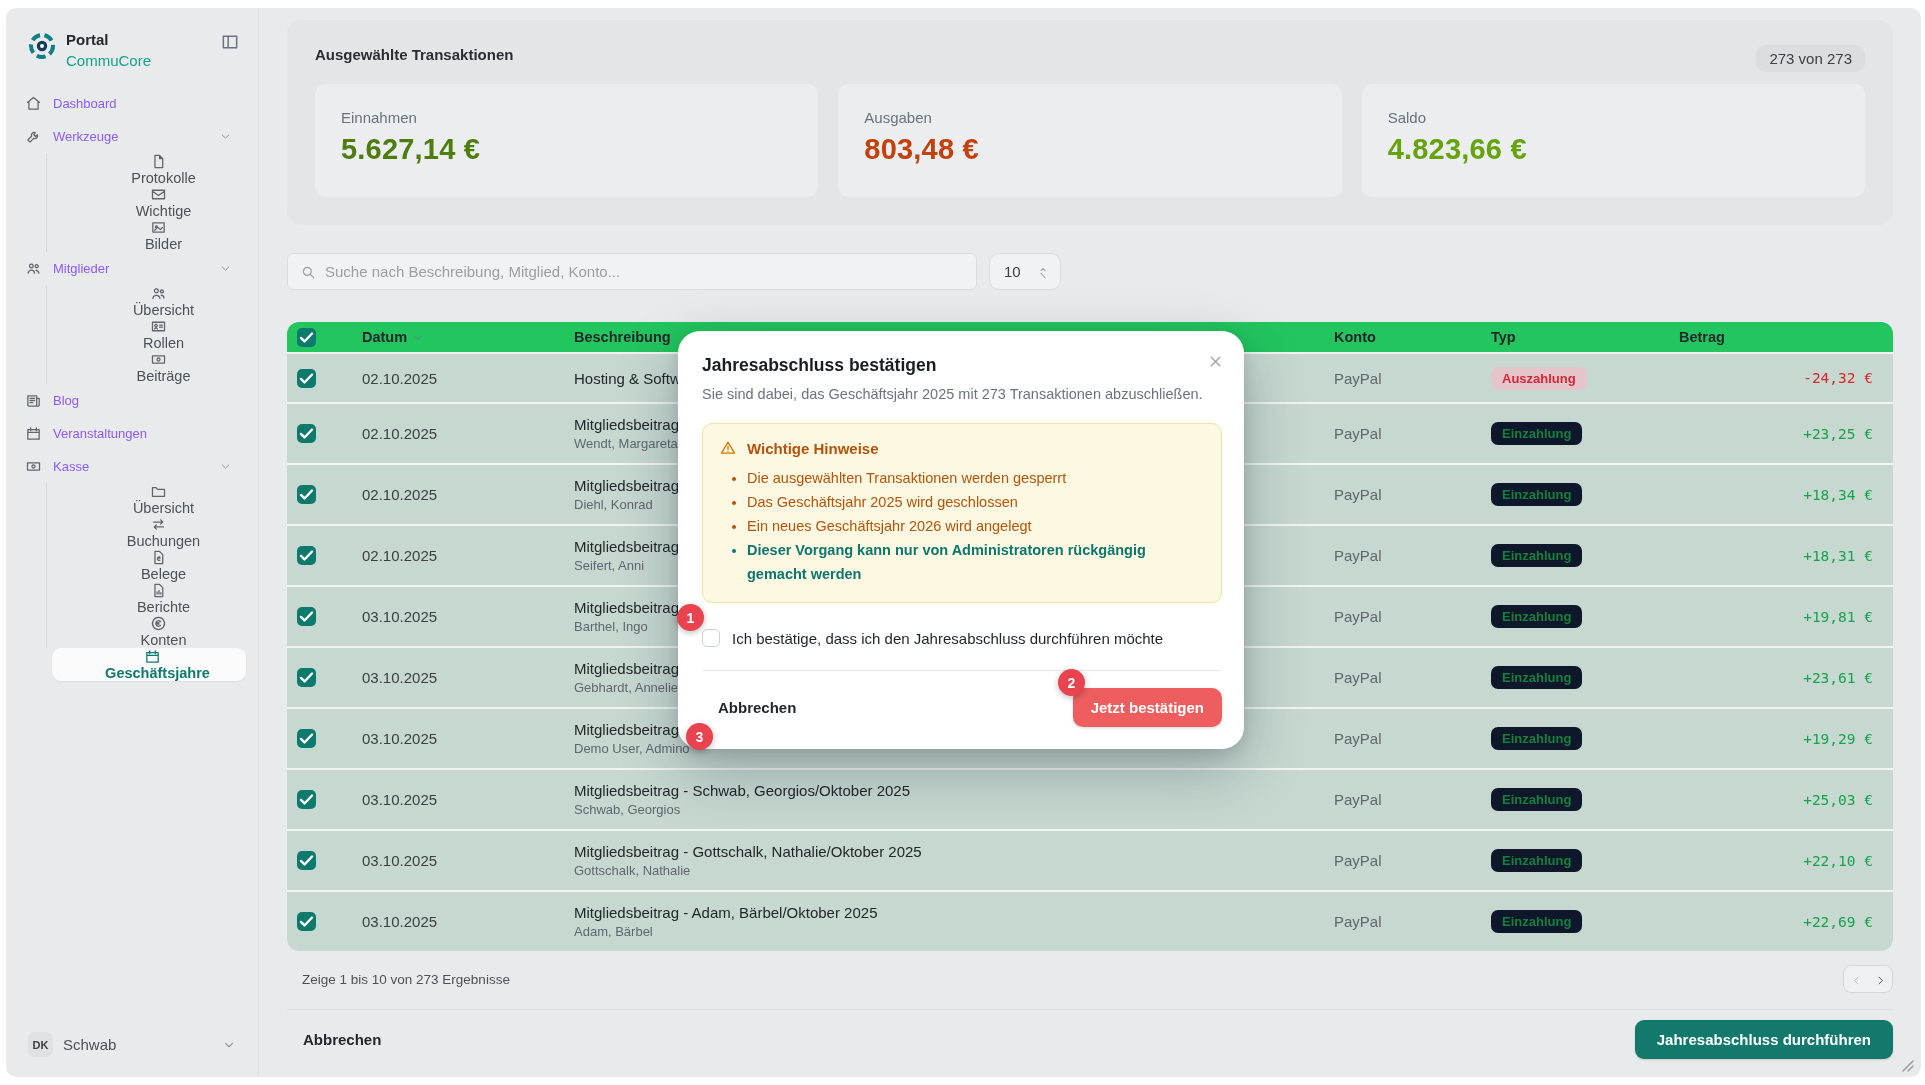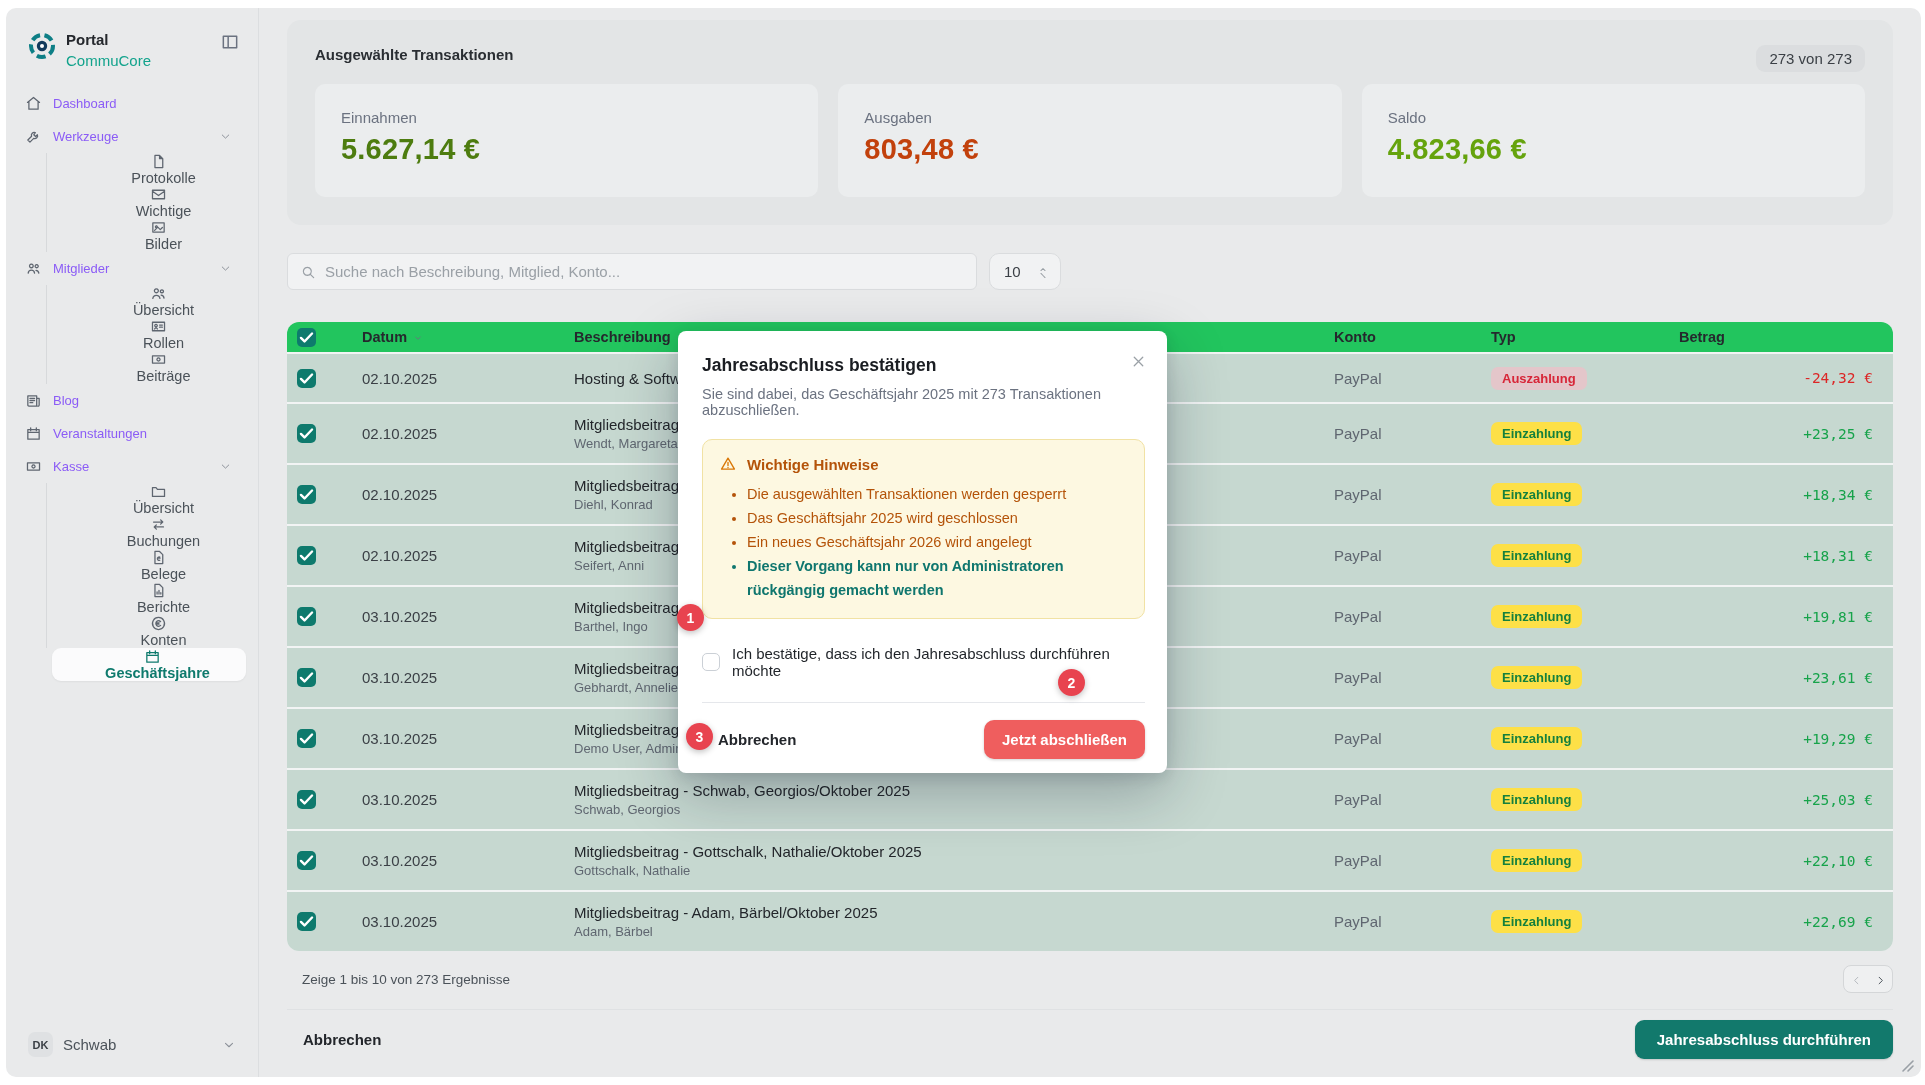--- a/index.html
+++ b/index.html
@@ -56,40 +56,40 @@
   .rowitem { height:61px; background:#c6d8d0; border-top:2px solid #f2f4f4; }
   .rowitem.single { height:50px; }
   .cb-cell { padding-left:10px; }
   .checkbox { width:19px; height:19px; border-radius:5px; background:#0e7a6d; display:flex; align-items:center; justify-content:center; cursor:pointer; }
   .checkbox svg { width:13px; height:13px; }
   .cell-date { font-size:15px; color:#3b4046; }
   .cell-desc .d1 { font-size:15px; font-weight:500; color:#23262b; white-space:nowrap; overflow:hidden; }
   .cell-desc .d2 { font-size:13px; color:#5f6670; margin-top:3px; white-space:nowrap; }
   .cell-konto { font-size:15px; color:#5f6670; }
   .type-badge { display:inline-block; padding:4px 11px; border-radius:7px; font-size:13px; font-weight:600; }
-  .type-badge.pos { background:#fde047; color:#15803d; }
+  .type-badge.pos { background:#0f172a; color:#15803d; }
   .type-badge.neg { background:#e4c6ca; color:#d72638; }
   .cell-amount { font-family:"DejaVu Sans Mono",monospace; font-size:14.5px; text-align:right; padding-right:20px; }
   .cell-amount.pos { color:#16a34a; }
   .cell-amount.neg { color:#dc2626; }
 
   .results-row { display:flex; align-items:center; margin-top:14px; }
   .results-text { font-size:13.5px; color:#4b5259; margin-left:15px; }
   .pager { margin-left:auto; width:50px; height:28px; border:1px solid #d4d6d8; background:#eff0f1; border-radius:8px; display:flex; align-items:center; justify-content:space-around; }
   .pager .ic { width:13px; height:13px; cursor:pointer; }
   .pager .prev { color:#b4b8bd; }
   .pager .next { color:#4b5259; }
 
   .bottom-bar { display:flex; align-items:center; margin-top:16px; padding:10px 0 0 0; border-top:1px solid #dfe1e3; }
   .btn-ghost { font-size:15px; font-weight:600; color:#23262b; padding:9px 16px; border-radius:9px; background:transparent; border:0; cursor:pointer; font-family:inherit; }
   .btn-primary { margin-left:auto; background:#12796c; color:#fff; font-size:15px; font-weight:600; border:0; border-radius:9px; padding:11px 22px; cursor:pointer; font-family:inherit; box-shadow:0 1px 2px rgba(0,0,0,.15); }
   .resize-handle { position:absolute; right:6px; bottom:4px; width:18px; height:18px; color:#9aa0a6; }
 
   
-  .modal { position:absolute; left:678px; top:331px; width:489px; background:#ffffff; border-radius:8px; box-shadow:0 20px 60px rgba(15,23,42,.28), 0 4px 14px rgba(15,23,42,.12); padding:24px 22px 14px 24px; z-index:20; }
+  .modal { position:absolute; left:678px; top:331px; width:566px; background:#ffffff; border-radius:22px; box-shadow:0 20px 60px rgba(15,23,42,.28), 0 4px 14px rgba(15,23,42,.12); padding:24px 22px 22px 24px; z-index:20; }
   .modal-title { font-size:17.5px; font-weight:700; color:#1a1d22; }
   .modal-close { position:absolute; right:20px; top:22px; width:17px; height:17px; color:#9aa0a6; cursor:pointer; }
   .modal-sub { font-size:14.5px; color:#6b7280; margin-top:10px; }
   .warnbox { margin-top:21px; background:#fdf8e1; border:1px solid #f1e2a4; border-radius:10px; padding:15px 18px 16px 16px; }
   .warn-head { display:flex; align-items:center; }
   .warn-head .ic { width:18px; height:18px; color:#d97706; margin-right:10px; flex:0 0 18px; }
   .warn-title { font-size:15px; font-weight:700; color:#b45309; }
   .warnbox ul { margin:9px 0 0 28px; }
   .warnbox li { font-size:14.5px; color:#b45309; line-height:24px; }
   .warnbox li.bold { font-weight:700; color:#0f766e; }
@@ -543,19 +543,19 @@
 
   <div class="confirm-row">
     <span class="confirm-box"></span>
     <span class="confirm-label">Ich bestätige, dass ich den Jahresabschluss durchführen möchte</span>
   </div>
 
   <div class="modal-divider"></div>
 
   <div class="modal-footer">
     <button class="btn-ghost">Abbrechen</button>
-    <button class="btn-danger">Jetzt abschließen</button>
+    <button class="btn-danger">Jetzt bestätigen</button>
   </div>
 </div>
 
 <div class="ann ann1">1</div>
 <div class="ann ann2">2</div>
 <div class="ann ann3">3</div>
 
 </body></html>

